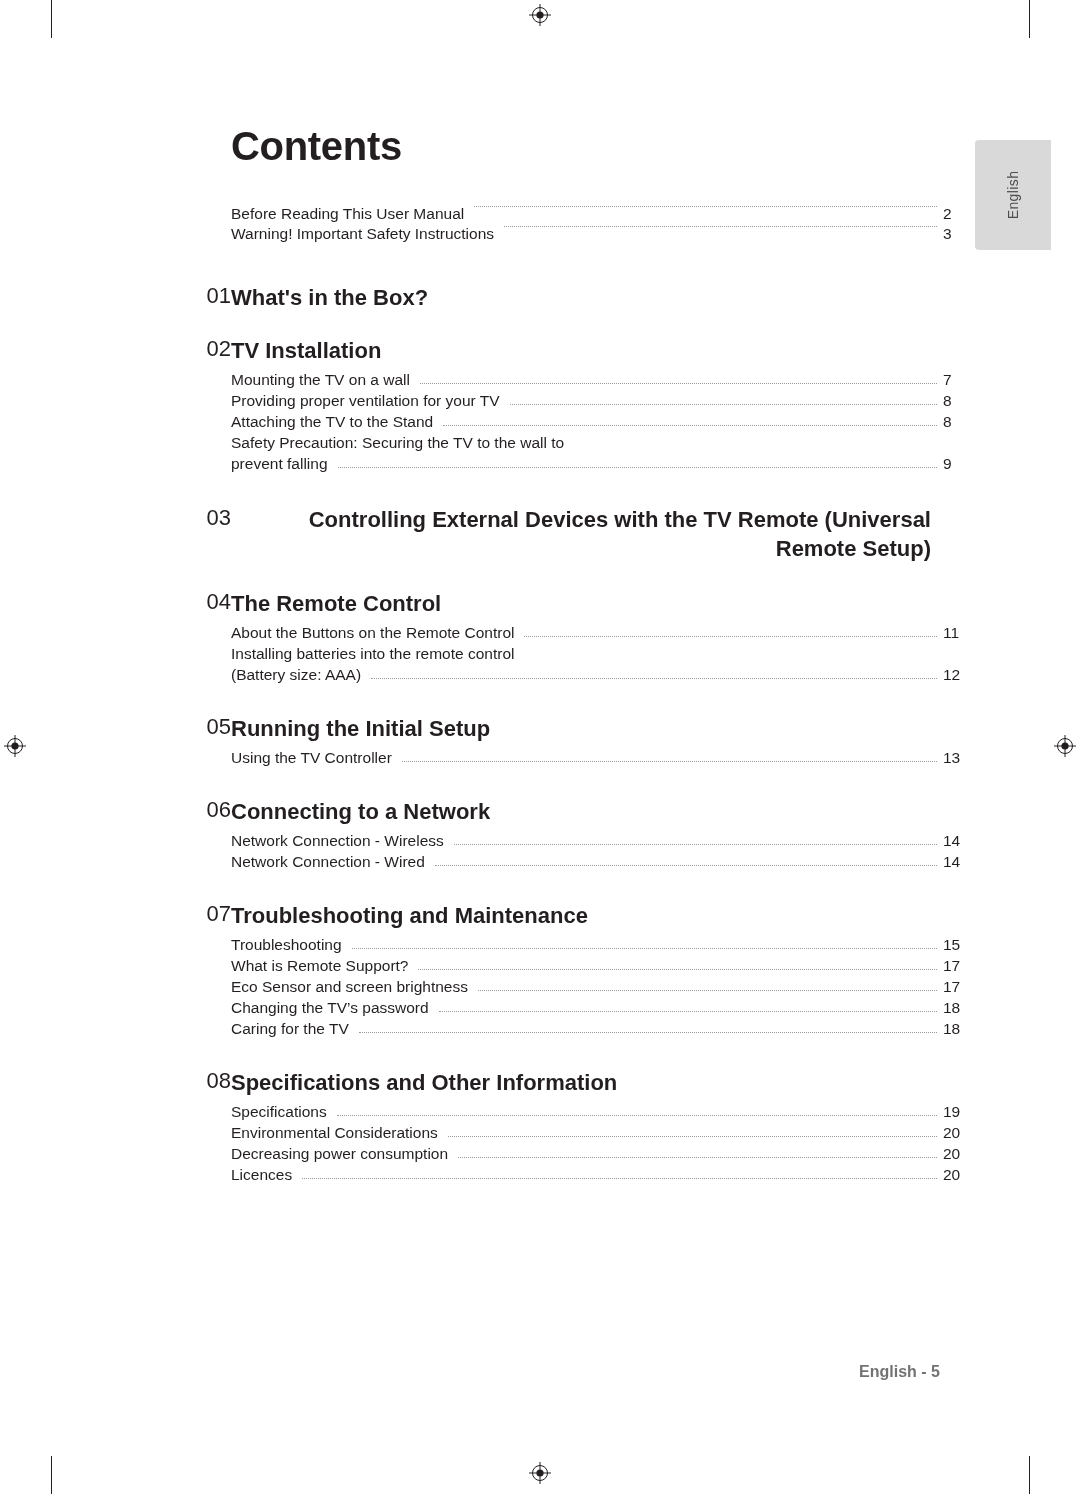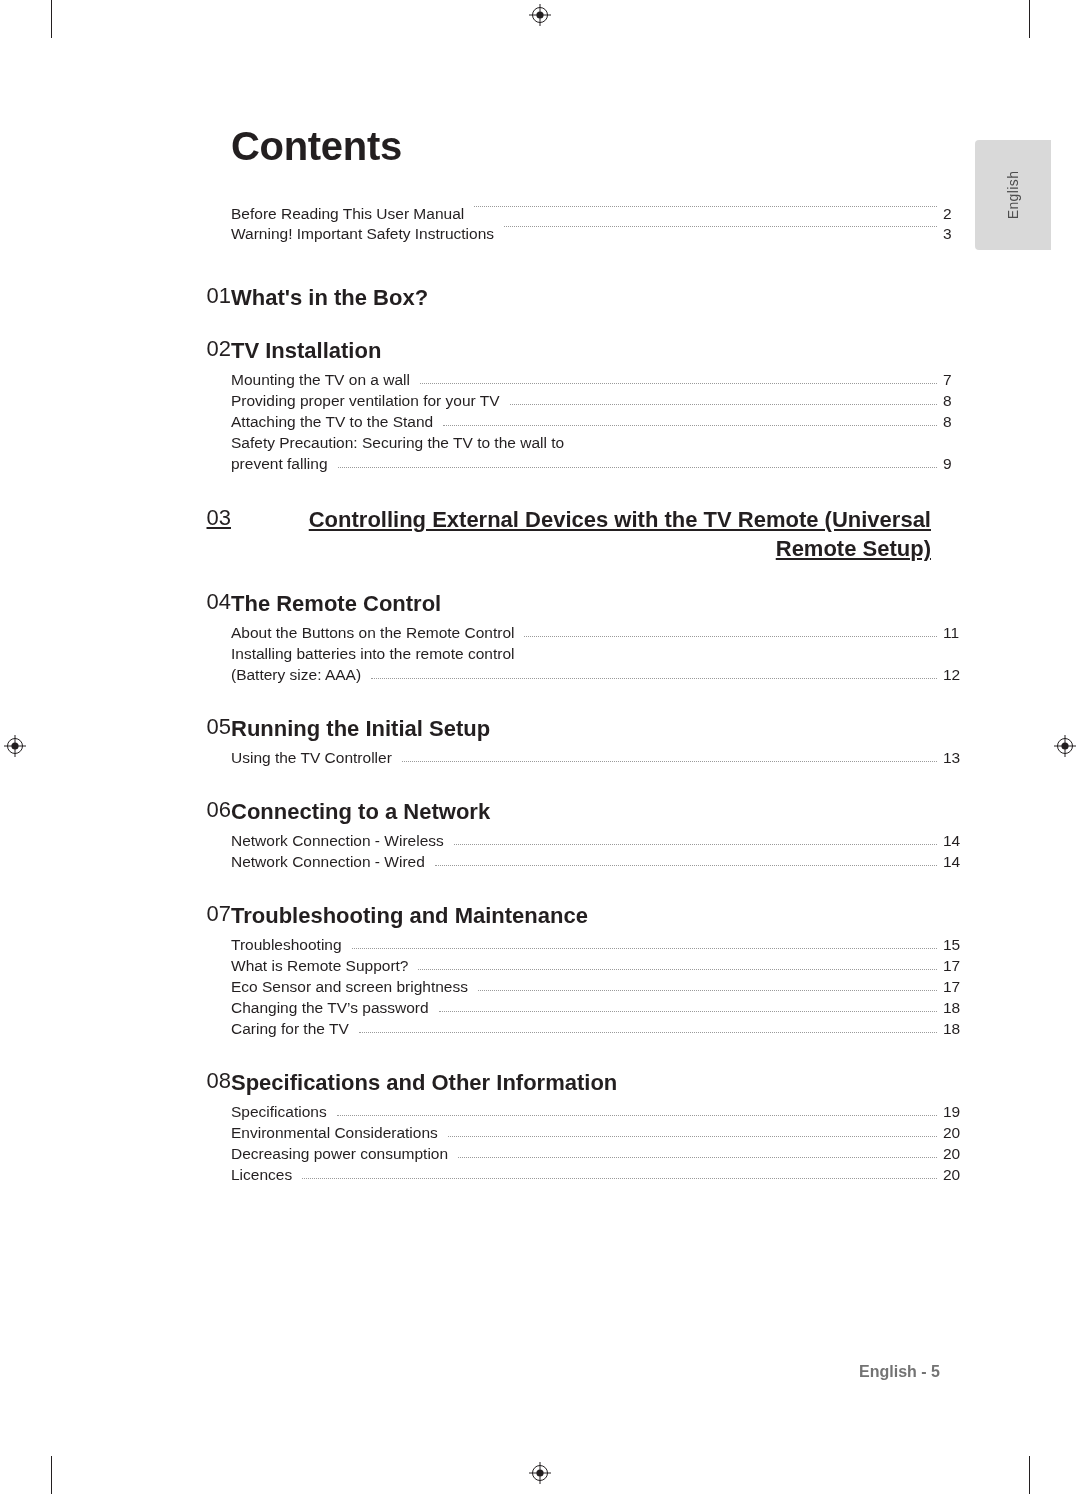--- a/index.html
+++ b/index.html
@@ -267,21 +267,21 @@
         <span class="leader"></span>
         <span class="pg"></span>
       </div>
       <div class="sub-row">
         <span class="sub-label">prevent falling</span>
         <span class="leader"></span>
         <span class="pg">9</span>
       </div>
     </div>
 
-    <div class="chapter" style="margin-top:32px;text-decoration:underline;">
+    <div class="chapter" style="margin-top:32px;">
       <span class="cnum">03</span>
       <span class="ctitle">Controlling External Devices with the TV Remote (Universal Remote Setup)</span>
     </div>
 
     <div class="chapter" style="margin-top:26px;">
       <span class="cnum">04</span>
       <span class="ctitle">The Remote Control</span>
     </div>
     <div style="margin-top:6px;">
       <div class="sub-row">

